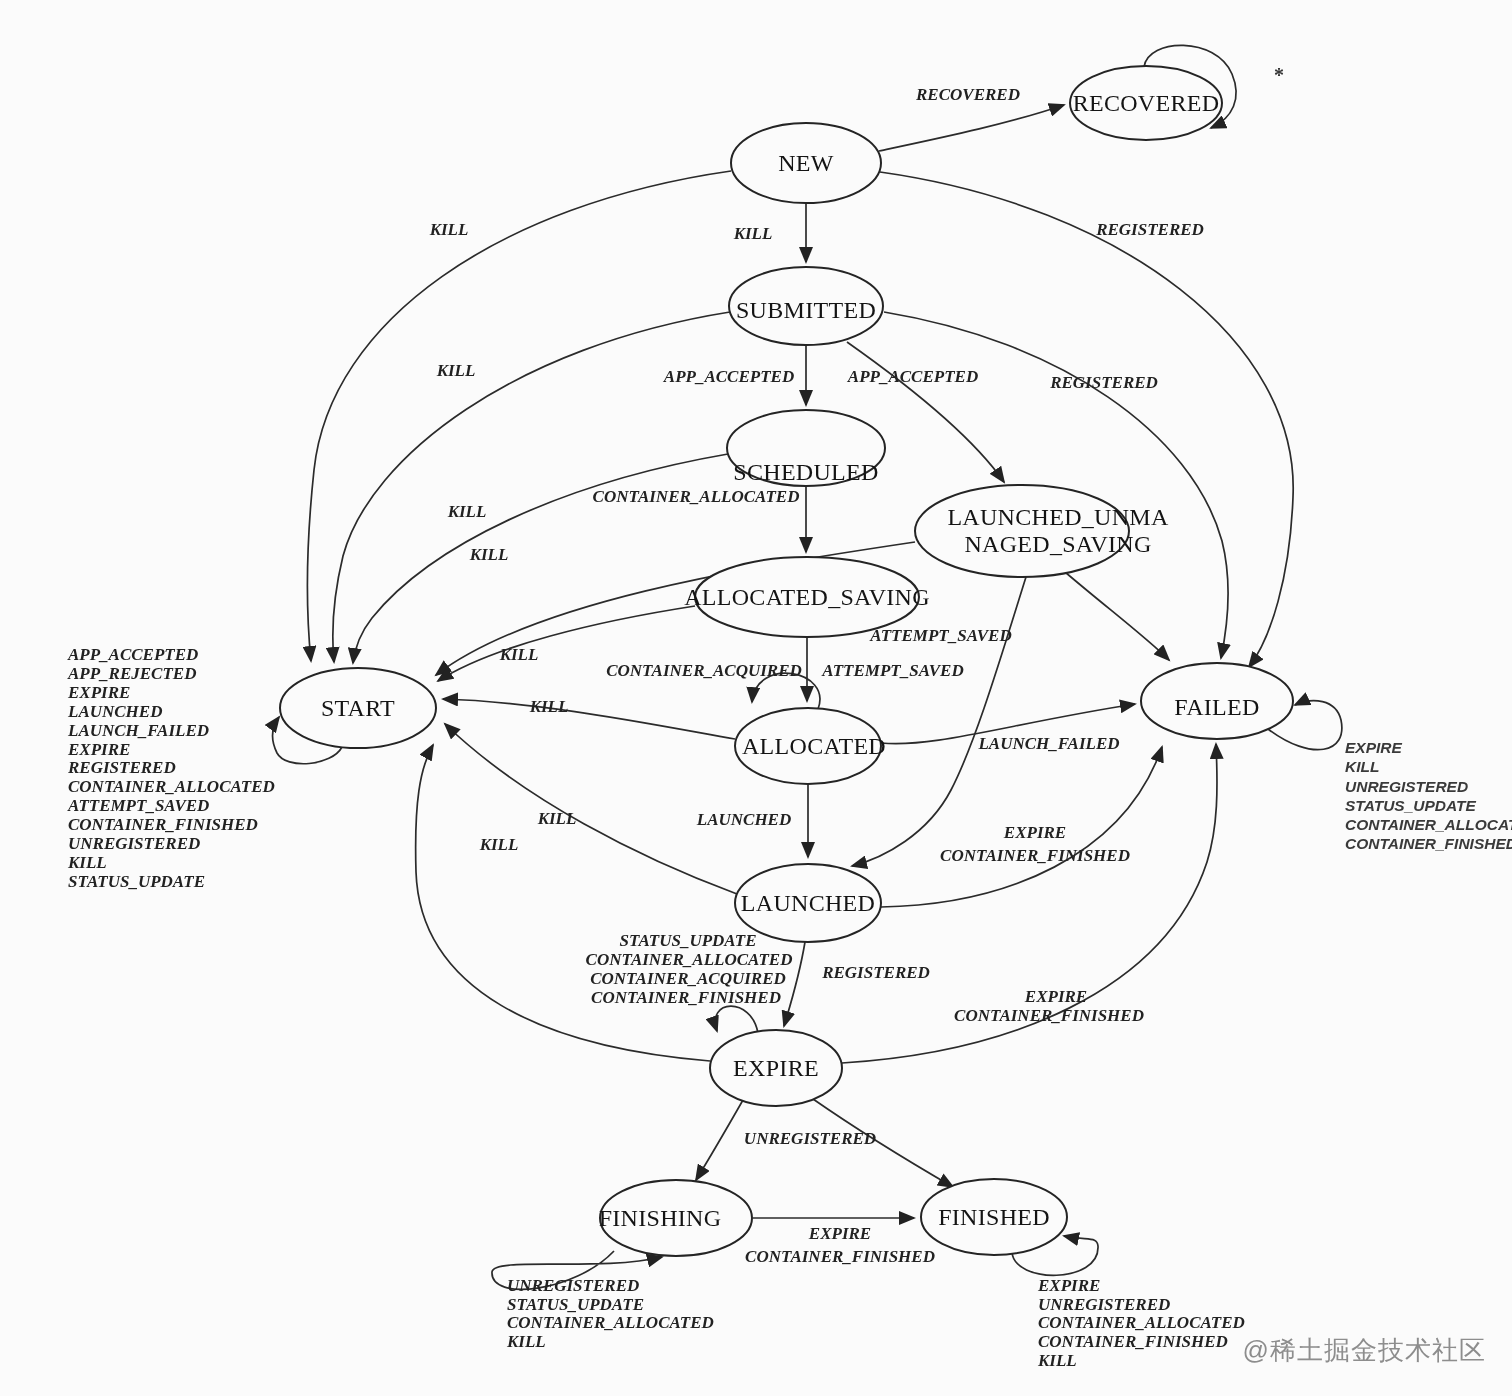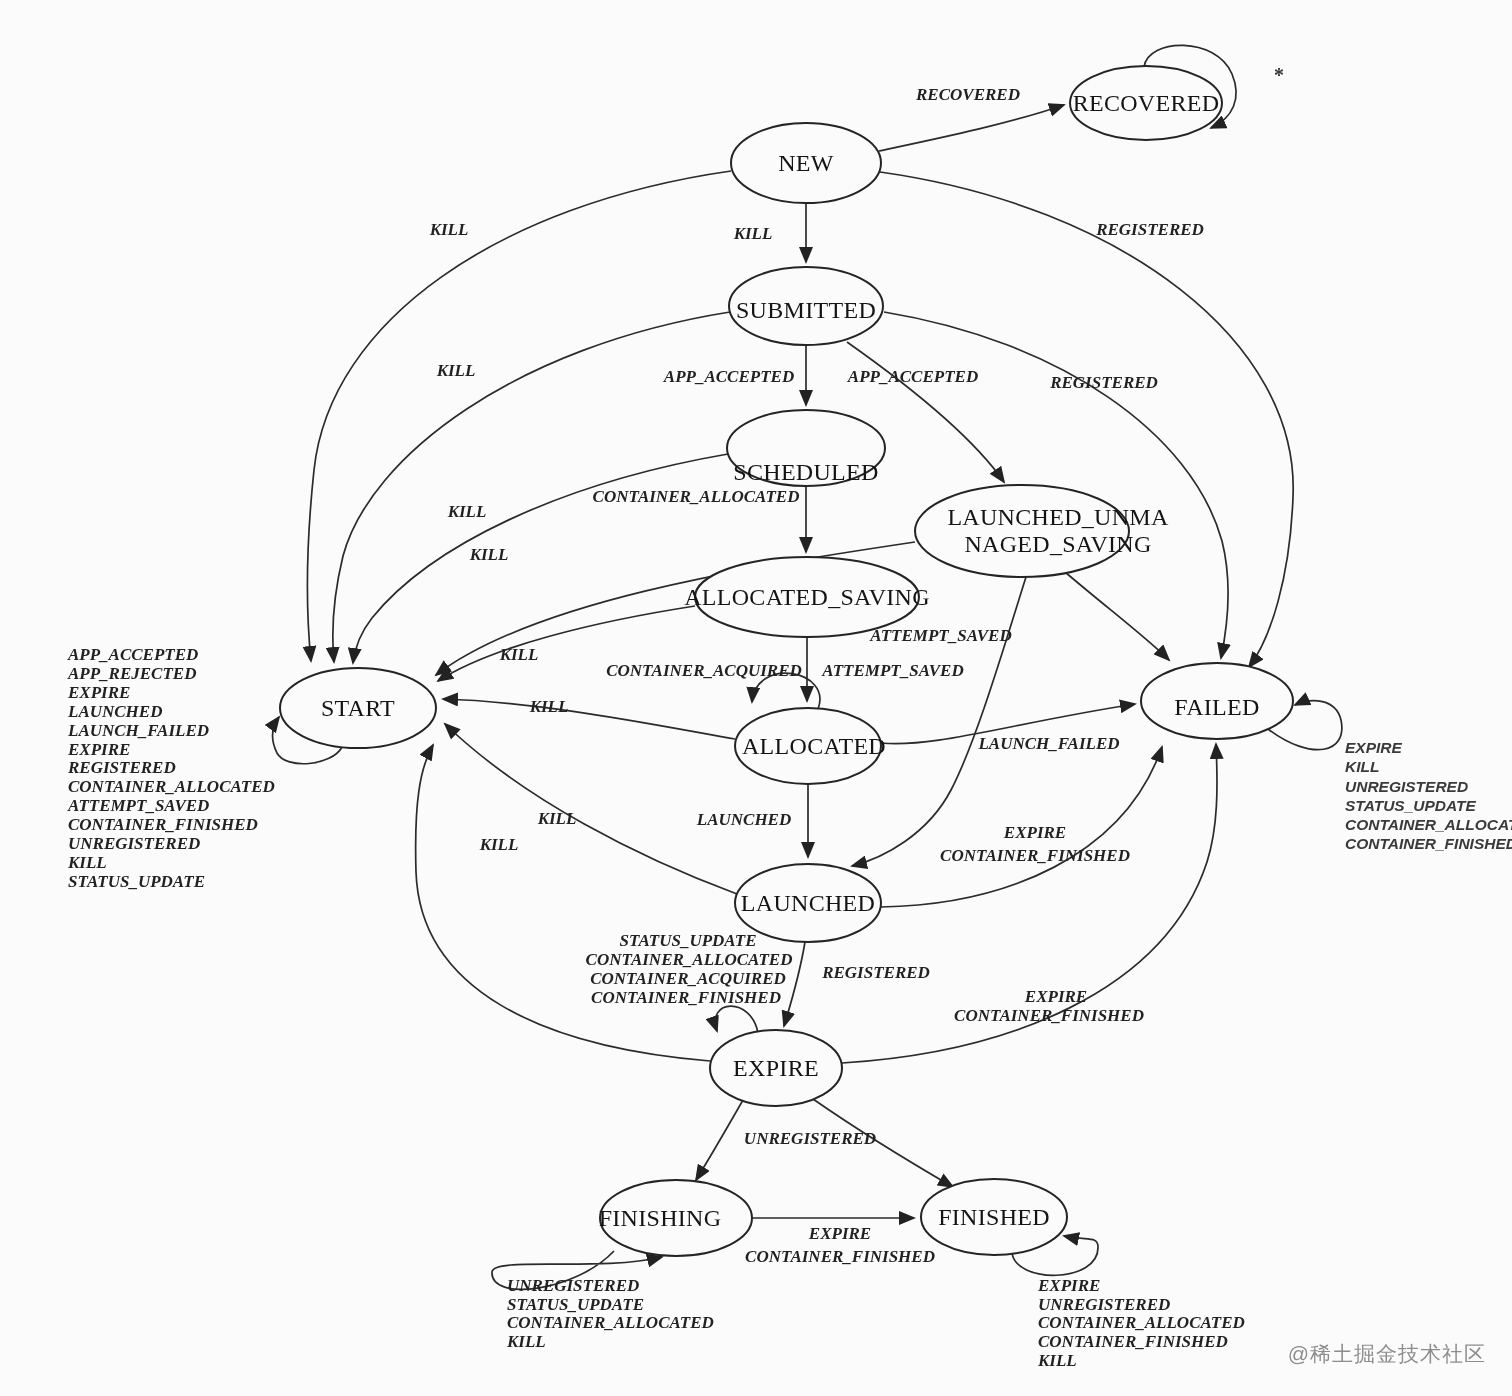--- a/index.html
+++ b/index.html
@@ -20,21 +20,21 @@
   }
   .edge-label.star{font-style:normal;font-weight:700;font-size:20px;color:#333;}
   .event-list{
     position:absolute;font-style:italic;font-weight:600;font-size:17px;color:#222;
     white-space:nowrap;
   }
   .event-list.sans{
     font-family:"Liberation Sans", sans-serif;font-size:15.5px;color:#3a3a3a;
   }
   .watermark{
-    position:absolute;right:26px;bottom:28px;font-size:21px;color:#8d8d8d;
+    position:absolute;right:26px;bottom:28px;font-size:26px;color:#8d8d8d;
     font-family:"Liberation Sans", sans-serif;letter-spacing:1px;
   }
 </style>
 </head>
 <body>
 
 <div class="stage">
 
   <svg width="1512" height="1396" viewBox="0 0 1512 1396">
     <defs>

